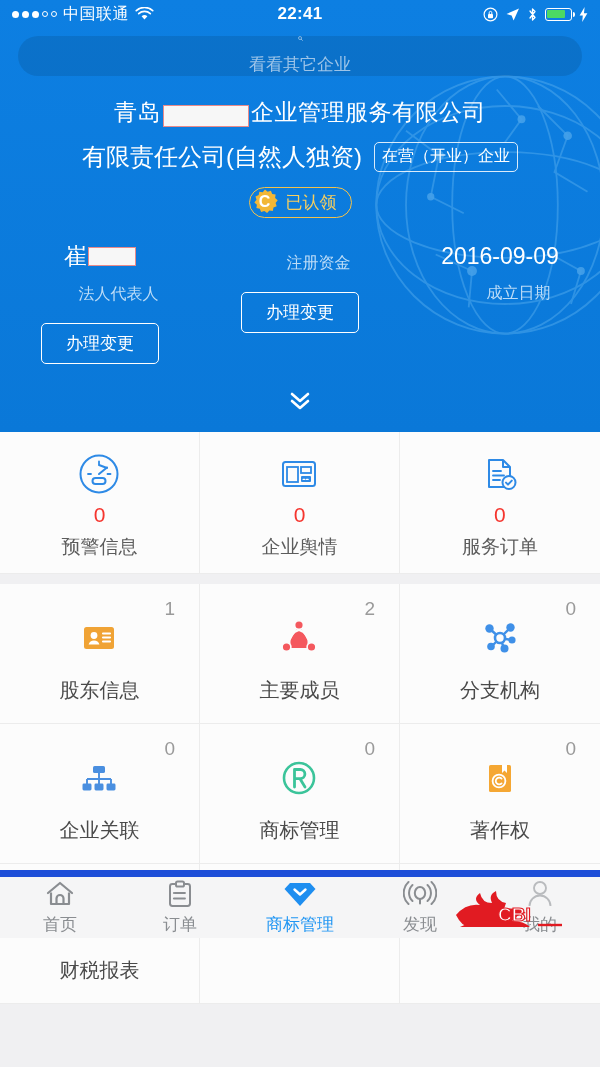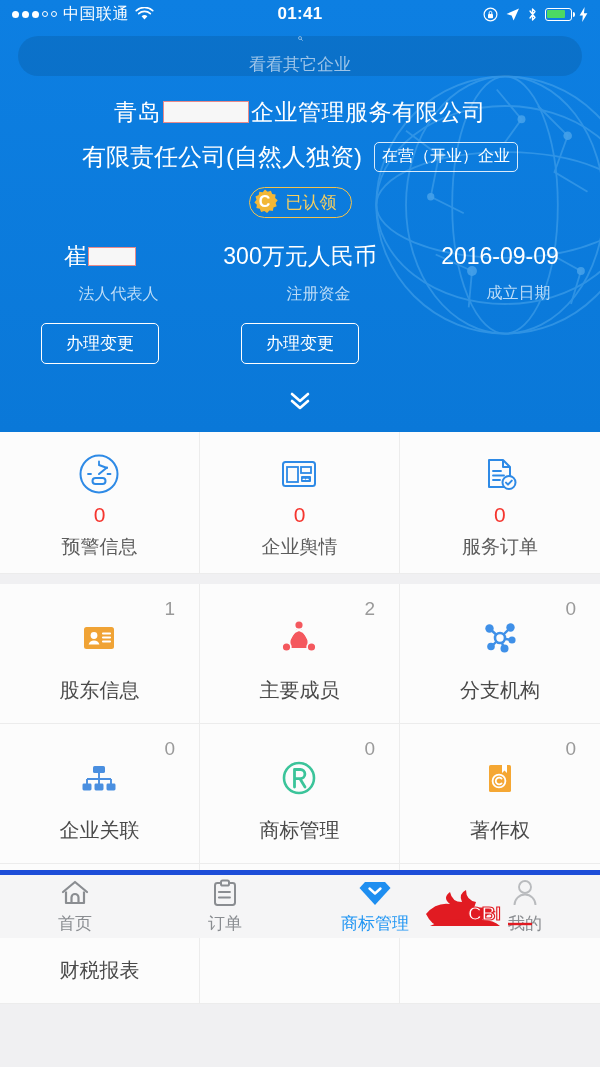--- a/index.html
+++ b/index.html
@@ -49,21 +49,21 @@
     margin: 8px 18px 0 18px; height: 40px;
     background: rgba(0,0,0,.10); border-radius: 20px;
     display: flex; align-items: center; padding: 0 16px; gap: 12px; flex-direction: column;
   }
   .search-ph { color: #9dc4e8; font-size: 17px; }
 
   
   .company { position: relative; z-index: 3; text-align: center; margin-top: 22px; }
   .cname {
     color: #fff; font-size: 23px; letter-spacing: .5px;
-    display: flex; align-items: center; justify-content: center; line-height: 1.25;
+    display: flex; align-items: flex-end; justify-content: center; line-height: 1.25;
   }
   .redact { display: inline-block; background: #f7f7f7; border: 1.4px solid #e98a8a;
             height: 22px; vertical-align: middle; }
   .redact.r1 { width: 86px; margin: 0 2px; }
   .redact.r2 { width: 48px; height: 19px; margin-left: 1px; }
 
   .crow2 { margin-top: 14px; display: flex; align-items: center; justify-content: center; gap: 12px; }
   .ctype { color: #fff; font-size: 24px; }
   .cstatus { color: #fff; font-size: 16px; border: 1px solid rgba(255,255,255,.85);
              border-radius: 5px; padding: 3px 7px 4px; }
@@ -108,21 +108,21 @@
 
   
   .section-b .cell { height: 140px; }
   .b-count { position: absolute; top: 14px; right: 24px; color: #9a9a9a; font-size: 19px; }
   .b-icon { height: 54px; display: flex; align-items: center; margin-top: 8px; }
   .b-label { color: #4a4a4a; font-size: 20px; margin-top: 12px; }
 
   
   .tabbar {
     position: absolute; left: 0; bottom: 0; width: 600px; height: 68px;
-    background: #f5f5f6; border-top: 5px solid #1d4ed8;
+    background: #f5f5f6; border-top: 7px solid #1d4ed8;
     display: flex; align-items: center;
   }
   .tab { flex: 1; display: flex; flex-direction: column; align-items: center; gap: 4px;
          position: relative; }
   .tab-label { font-size: 17px; color: #8a8d91; }
   .tab.active .tab-label { color: #2196f3; }
   .tab-ico { height: 30px; display: flex; align-items: center; }
   .watermark { position: absolute; left: -26px; top: 2px; width: 130px; height: 58px;
                pointer-events: none; }
 </style>
@@ -165,21 +165,21 @@
           <i class="dot hollow"></i>
             <i class="dot hollow"></i>
         </span>
         <span class="carrier">中国联通</span>
         <svg width="19" height="14" viewBox="0 0 19 14">
           <path d="M9.5 12.4 L6.6 9.2 a4.4 4.4 0 0 1 5.8 0 Z" fill="#fff"></path>
           <path d="M3.7 6.6 a8.6 8.6 0 0 1 11.6 0" stroke="#fff" stroke-width="1.7" fill="none" stroke-linecap="round"></path>
           <path d="M1.3 3.6 a12.4 12.4 0 0 1 16.4 0" stroke="#fff" stroke-width="1.7" fill="none" stroke-linecap="round"></path>
         </svg>
       </div>
-      <div class="sb-center">01:41</div>
+      <div class="sb-center">22:41</div>
       <div class="sb-right">
         <svg width="15" height="15" viewBox="0 0 15 15">
           <circle cx="7.5" cy="7.5" r="6.4" stroke="#fff" stroke-width="1.2" fill="none"></circle>
           <rect x="5" y="7" width="5" height="4.2" rx=".8" fill="#fff"></rect>
           <path d="M6.2 7 v-1.3 a1.3 1.3 0 0 1 2.6 0 V7" stroke="#fff" stroke-width="1" fill="none"></path>
         </svg>
         <svg width="15" height="15" viewBox="0 0 15 15">
           <path d="M14 1.5 L1.5 7 L6.6 8.6 L8.6 13.5 Z" fill="#fff"></path>
         </svg>
         <svg width="11" height="15" viewBox="0 0 11 15">
@@ -228,23 +228,20 @@
         <div class="stat-val">
           <span>崔</span>
           <span class="redact r2"></span>
         </div>
         <div class="stat-label">法人代表人</div>
         <div class="chg-slot">
           <span class="chg-btn">办理变更</span>
         </div>
       </div>
       <div class="stat">
-        <div class="stat-val">
-          <span>300万元人民币</span>
-        </div>
         <div class="stat-label">注册资金</div>
         <div class="chg-slot">
           <span class="chg-btn">办理变更</span>
         </div>
       </div>
       <div class="stat">
         <div class="stat-val">
           <span>2016-09-09</span>
         </div>
         <div class="stat-label">成立日期</div>
@@ -445,20 +442,33 @@
     <div class="tab active">
       <span class="tab-ico">
         <svg width="34" height="28" viewBox="0 0 34 28">
           <path d="M17 26 L1.5 9 L7 3 h20 l5.5 6 z" fill="#1e8ef0"></path>
           <path d="M11.5 9.5 L17 14.5 L22.5 9.5" stroke="#fff" stroke-width="2.4" fill="none" stroke-linecap="round" stroke-linejoin="round"></path>
         </svg>
       </span>
       <span class="tab-label">商标管理</span>
     </div>
 
+    <div class="tab">
+      <span class="tab-ico">
+        <svg width="34" height="28" viewBox="0 0 34 28">
+          <ellipse cx="17" cy="13" rx="5.2" ry="6" stroke="#8a8d91" stroke-width="2" fill="none"></ellipse>
+          <path d="M17 19 v4.5" stroke="#8a8d91" stroke-width="2" stroke-linecap="round"></path>
+          <path d="M9.5 5 a11 11 0 0 0 0 16" stroke="#8a8d91" stroke-width="2" fill="none" stroke-linecap="round"></path>
+          <path d="M24.5 5 a11 11 0 0 1 0 16" stroke="#8a8d91" stroke-width="2" fill="none" stroke-linecap="round"></path>
+          <path d="M5.5 2 a15 15 0 0 0 0 22" stroke="#8a8d91" stroke-width="2" fill="none" stroke-linecap="round"></path>
+          <path d="M28.5 2 a15 15 0 0 1 0 22" stroke="#8a8d91" stroke-width="2" fill="none" stroke-linecap="round"></path>
+        </svg>
+      </span>
+      <span class="tab-label">发现</span>
+    </div>
 
     <div class="tab">
       <span class="tab-ico">
         <svg width="28" height="28" viewBox="0 0 28 28">
           <circle cx="14" cy="8" r="6" stroke="#b9bbbe" stroke-width="1.9" fill="none"></circle>
           <path d="M3.5 26 a10.5 10.5 0 0 1 21 0" stroke="#b9bbbe" stroke-width="1.9" fill="none"></path>
         </svg>
       </span>
       <span class="tab-label">我的</span>
 

